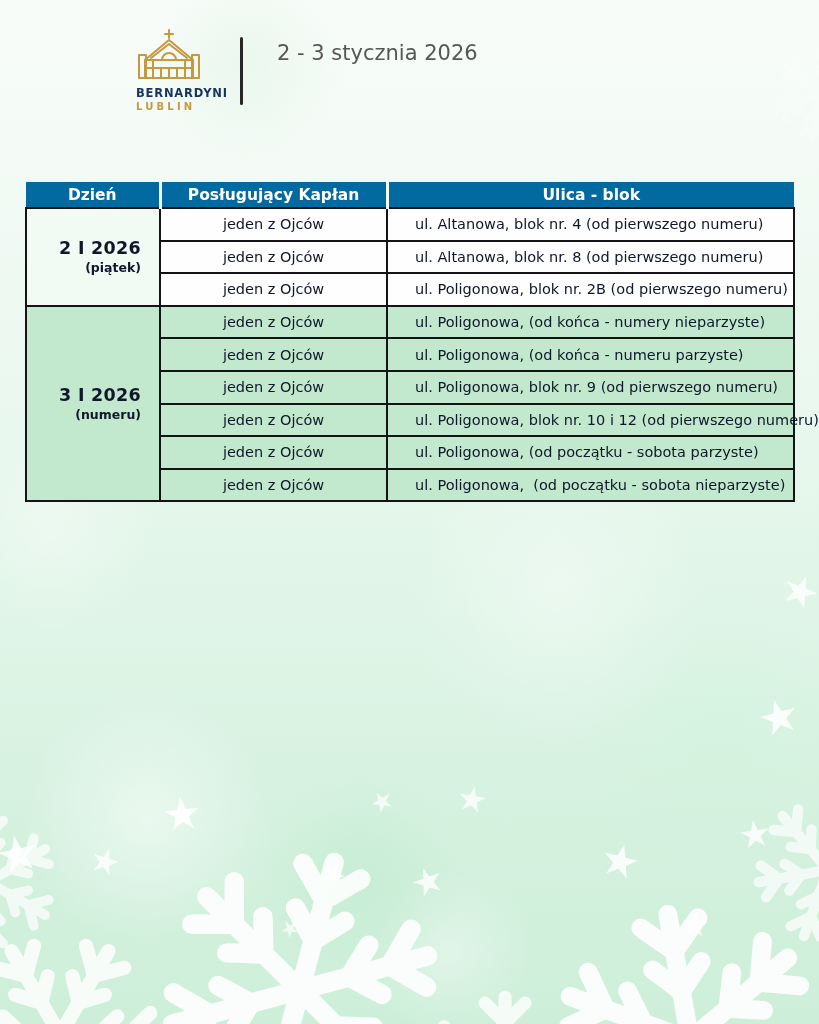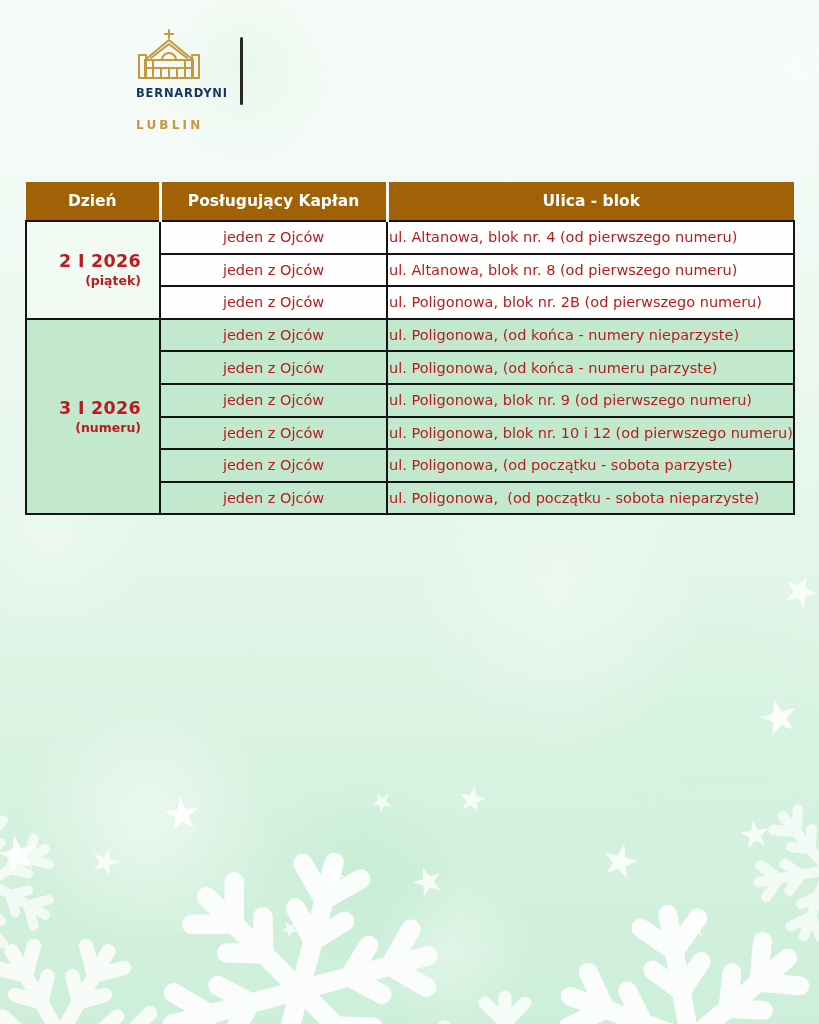--- a/index.html
+++ b/index.html
@@ -23,50 +23,50 @@
       radial-gradient(circle 120px at 55% 93%, rgba(255,255,255,.35), rgba(255,255,255,0) 70%);
   }
   .decor-svg { position: absolute; inset: 0; width: 819px; height: 1024px; pointer-events: none; }
 
   
   .logo {
     position: absolute; left: 136px; top: 28px; width: 96px;
     text-align: left;
   }
   .logo-name { margin-top: 2px; font-size: 11.5px; font-weight: 800; letter-spacing: 0.8px; color: #16355e; }
-  .logo-city { margin-top: 18px; font-size: 12px;  font-weight: 700; letter-spacing: 3.2px; color: #c6993e; }
+  .logo-city { margin-top: 1px; font-size: 10px;  font-weight: 700; letter-spacing: 3.2px; color: #c6993e; }
   .divider {
     position: absolute; left: 240px; top: 37px; width: 3px; height: 68px;
     background: #262626; border-radius: 2px;
   }
   .title-block { position: absolute; left: 277px; top: 34px; }
   .page-title { font-size: 32px; font-weight: 800; color: #0c0c0c; letter-spacing: -0.3px; }
   .page-subtitle { margin-top: 7px; font-size: 21px; font-weight: 500; color: #565656; }
 
   
   table.schedule {
     position: absolute; left: 25px; top: 182px; width: 768px;
     border-collapse: collapse; table-layout: fixed;
   }
   col.c-day { width: 134px; } col.c-priest { width: 227px; } col.c-street { width: 407px; }
   thead th {
-    height: 39px; background: #a16207; color: #ffffff;
+    height: 26px; background: #0369a1; color: #ffffff;
     font-size: 15.5px; font-weight: 700; text-align: center;
   }
   thead th + th { border-left: 3px solid #f4fbf6; margin-top: 36px; }
   tbody tr { height: 32.6px; }
-  tbody td { border: 2.5px solid #141414; color: #b91c1c; font-size: 14.5px; }
+  tbody td { border: 2.5px solid #141414; color: #0f172a; font-size: 14.5px; }
   td.col-day {
     text-align: right; vertical-align: middle; padding-right: 18px;
     line-height: 1.25;
   }
   td.col-day .day-main { font-size: 17.5px; font-weight: 800; letter-spacing: 0.3px; }
   td.col-day .day-note { font-size: 12.5px; font-weight: 700; }
   td.col-priest { text-align: center; }
-  td.col-street { text-align: left; padding-left: 1px; white-space: pre; }
+  td.col-street { text-align: left; padding-left: 27px; white-space: pre; }
   .g1 td { background: #fdfefd; }
   .g1 td.col-day { background: #f2faf4; border-radius: 15px; }
   .g2 td { background: #c2e8ce; }
 </style>
 </head>
 <body>
 
 <div class="wash"></div>
 
 <svg class="decor-svg" xmlns="http://www.w3.org/2000/svg">
@@ -129,20 +129,21 @@
     <rect x="3" y="27" width="7" height="23"></rect>
     <rect x="56" y="27" width="7" height="23"></rect>
   </svg>
   <div class="logo-name">BERNARDYNI</div>
   <div class="logo-city">LUBLIN</div>
 </div>
 
 <div class="divider"></div>
 
 <div class="title-block">
+  <div class="page-subtitle">2 - 3 stycznia 2026</div>
 </div>
 
 <table class="schedule">
   <colgroup>
       <col class="c-day">
       <col class="c-priest">
       <col class="c-street">
     </colgroup>
   <thead>
     <tr>

